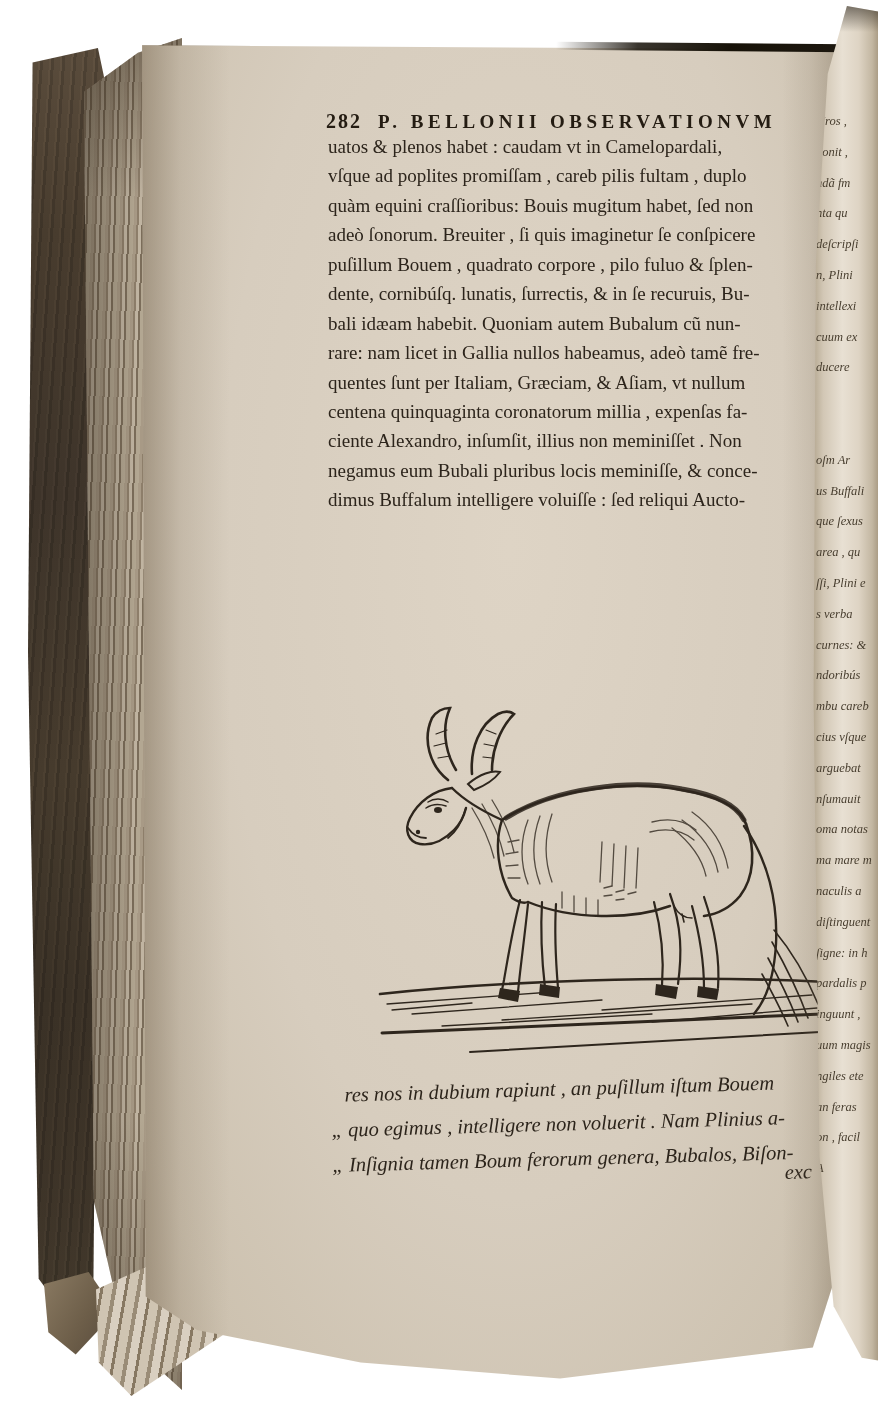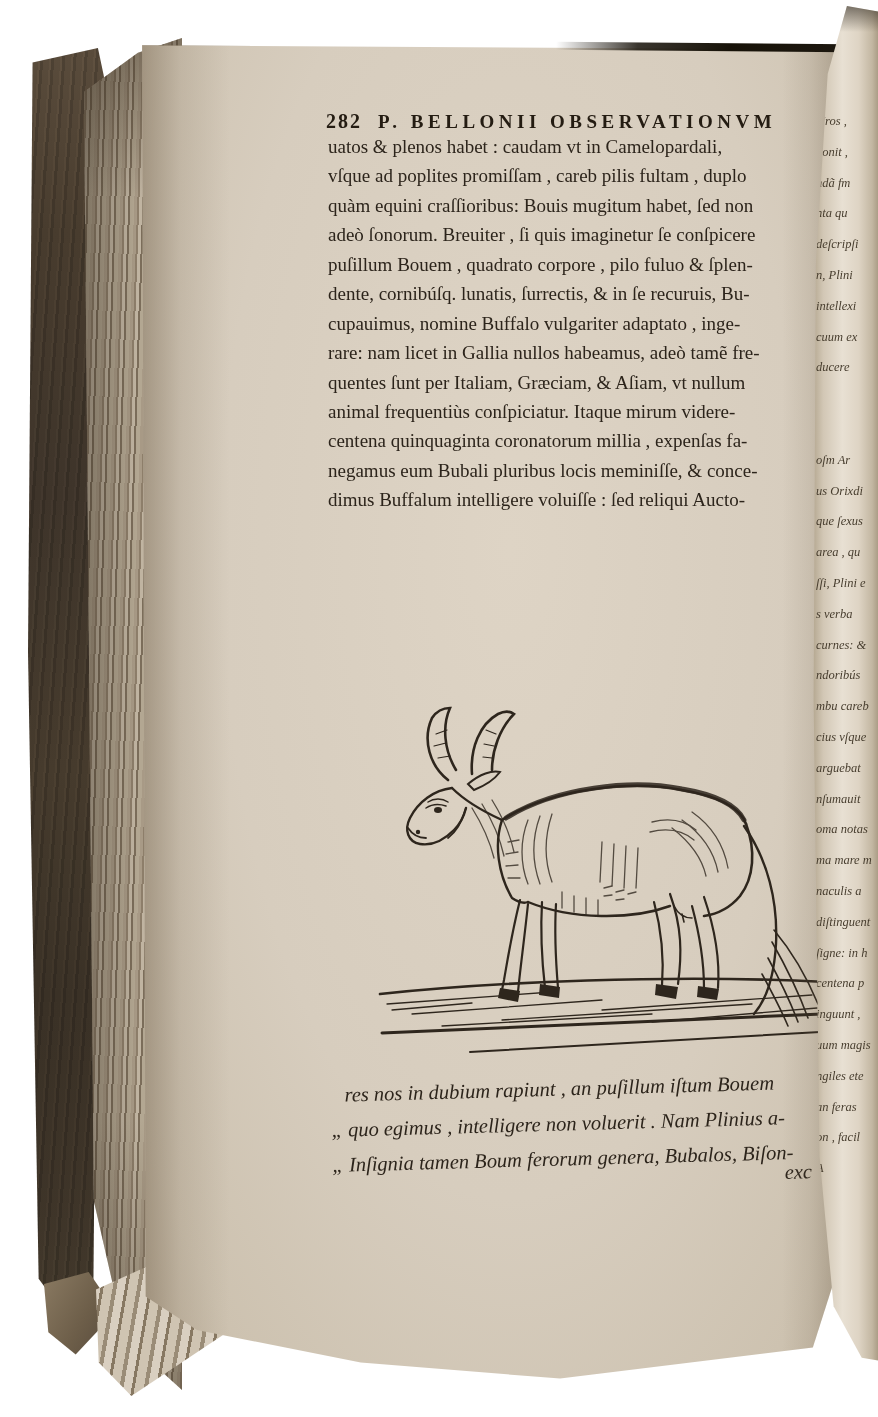--- a/index.html
+++ b/index.html
@@ -94,25 +94,25 @@
       <span class="page-number">282</span><span class="running-header">P. BELLONII OBSERVATIONVM</span>
     </div>
 
     <div class="body-text">
         <div class="bline">uatos &amp; plenos habet : caudam vt in Camelopardali,</div>
         <div class="bline">vſque ad poplites promiſſam , careb pilis fultam , duplo</div>
         <div class="bline">quàm equini craſſioribus: Bouis mugitum habet, ſed non</div>
         <div class="bline">adeò ſonorum. Breuiter , ſi quis imaginetur ſe conſpicere</div>
         <div class="bline">puſillum Bouem , quadrato corpore , pilo fuluo &amp; ſplen-</div>
         <div class="bline">dente, cornibúſq. lunatis, ſurrectis, &amp; in ſe recuruis, Bu-</div>
-        <div class="bline">cupauimus, nomine Buffalo vulgariter adaptato , inge-</div>
+        <div class="bline">bali idæam habebit. Quoniam autem Bubalum cũ nun-</div>
         <div class="bline">rare: nam licet in Gallia nullos habeamus, adeò tamẽ fre-</div>
         <div class="bline">quentes ſunt per Italiam, Græciam, &amp; Aſiam, vt nullum</div>
-        <div class="bline">animal frequentiùs conſpiciatur. Itaque mirum videre-</div>
         <div class="bline">centena quinquaginta coronatorum millia , expenſas fa-</div>
+        <div class="bline">ciente Alexandro, inſumſit, illius non meminiſſet .  Non</div>
         <div class="bline">negamus eum Bubali pluribus locis meminiſſe, &amp; conce-</div>
         <div class="bline">dimus Buffalum intelligere voluiſſe : ſed reliqui Aucto-</div>
       </div>
 
     <div class="figure">
       <svg viewBox="0 0 500 390" width="500" height="392">
 
         <path class="k" stroke-width="2.6" d="M28,302 C140,290 320,282 475,290"></path>
         <path class="k" stroke-width="1.3" d="M35,312 L200,300 M60,322 L250,308 M150,328 L400,312 M250,318 L460,303 M90,334 L300,322 M300,330 L465,316 M40,318 L120,311"></path>
         <path class="k" stroke-width="3" d="M30,341 L470,322"></path>
@@ -178,37 +178,37 @@
         <div class="frag">ndã fm</div>
         <div class="frag">nta qu</div>
         <div class="frag">deſcripſi</div>
         <div class="frag">n, Plini</div>
         <div class="frag">intellexi</div>
         <div class="frag">cuum ex</div>
         <div class="frag">ducere</div>
         <div class="frag" style="visibility: hidden;"></div>
         <div class="frag" style="visibility: hidden;"></div>
         <div class="frag">oſm Ar</div>
-        <div class="frag">us Orixdi</div>
+        <div class="frag">us Buffali</div>
         <div class="frag">que ſexus</div>
         <div class="frag">area , qu</div>
         <div class="frag">ſſi, Plini e</div>
         <div class="frag">s verba</div>
         <div class="frag">curnes: &amp;</div>
         <div class="frag">ndoribús</div>
         <div class="frag">mbu careb</div>
         <div class="frag">cius vſque</div>
         <div class="frag">arguebat</div>
         <div class="frag">nſumauit</div>
         <div class="frag">oma notas</div>
         <div class="frag">ma mare m</div>
         <div class="frag">naculis a</div>
         <div class="frag">diſtinguent</div>
         <div class="frag">ſigne: in h</div>
-        <div class="frag">centena p</div>
+        <div class="frag">pardalis p</div>
         <div class="frag">inguunt ,</div>
         <div class="frag">uum magis</div>
         <div class="frag">ngiles ete</div>
         <div class="frag">an feras</div>
         <div class="frag">on , facil</div>
         <div class="frag">A</div>
       </div>
   </div>
 
 </div>

